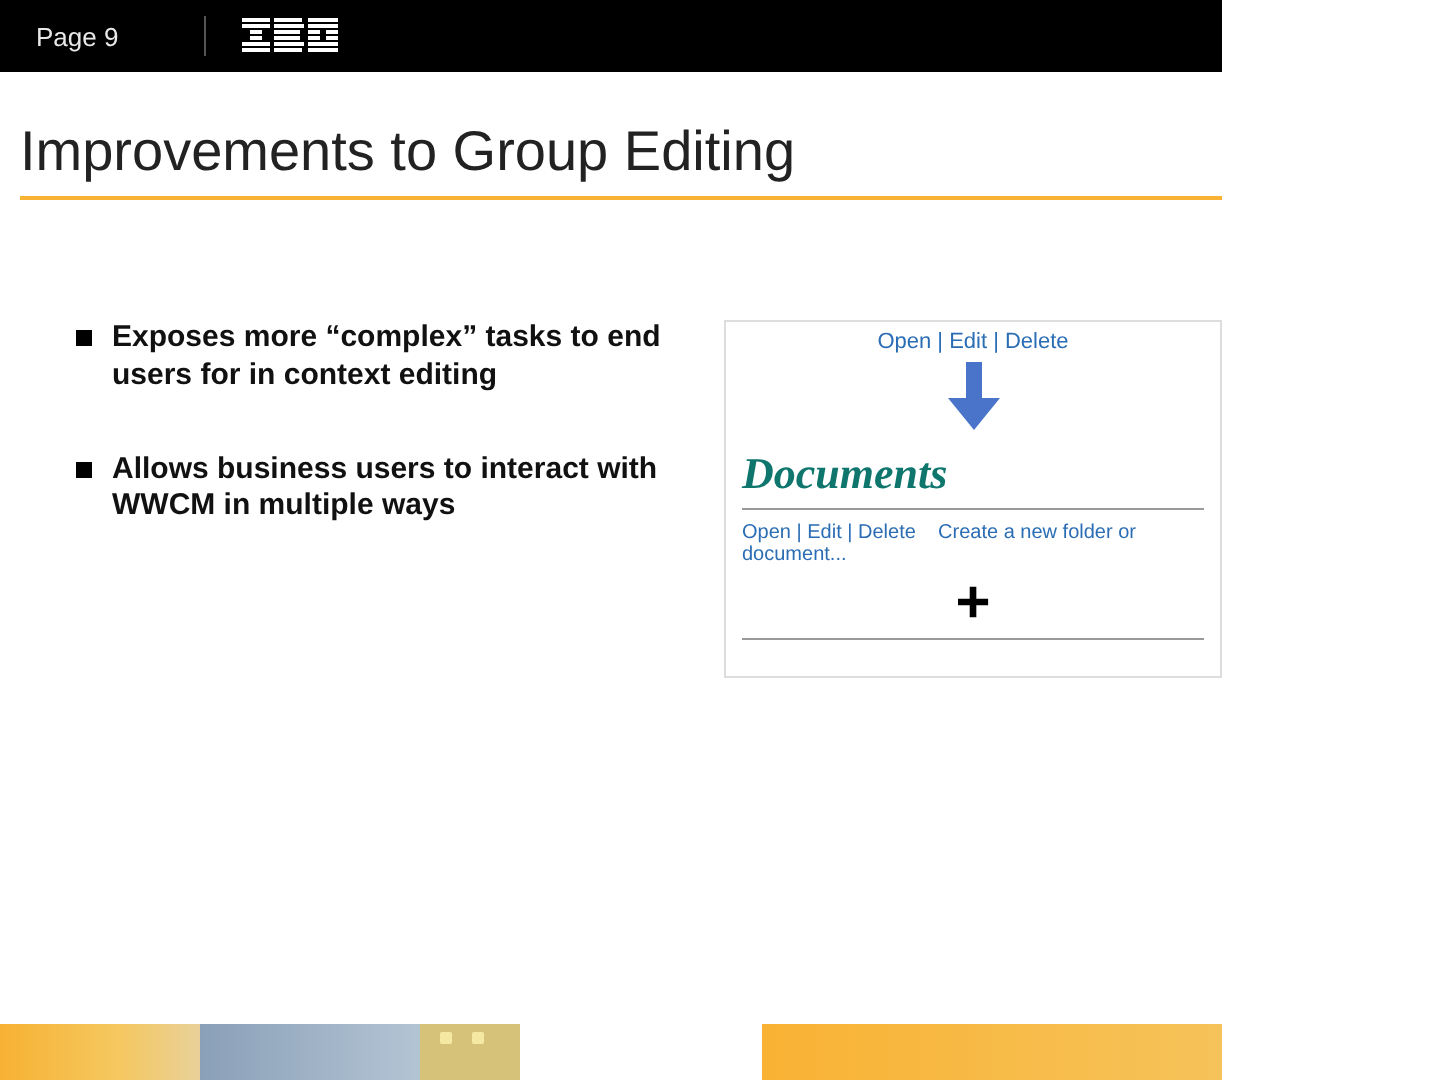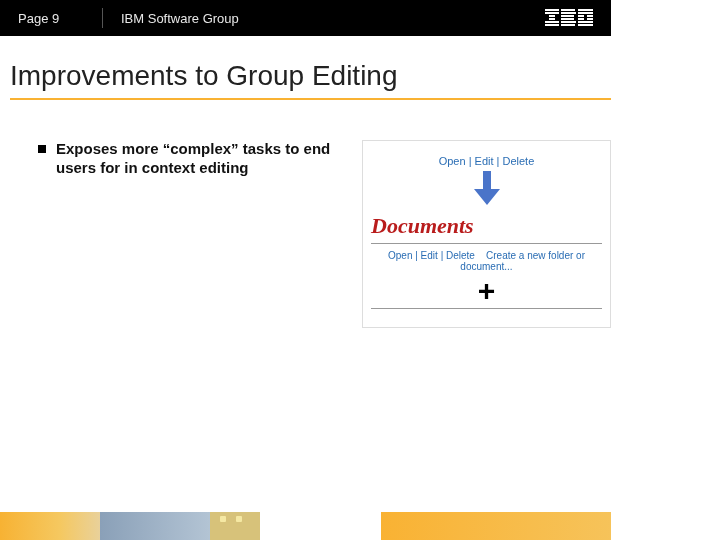--- a/index.html
+++ b/index.html
@@ -59,21 +59,21 @@
   }
   .title-underline {
     height: 2px;
     background: #f9b233;
     margin-top: 6px;
     width: 100%;
   }
 
   .body-row {
     display: flex;
-    margin-top: 40px;
+    margin-top: 60px;
     padding-left: 38px;
     gap: 14px;
     align-items: flex-start;
   }
   .bullets {
     width: 310px;
     flex: 0 0 auto;
   }
   .bullet {
     display: flex;
@@ -92,54 +92,53 @@
     margin: 5px 10px 0 0;
   }
   .bullet span.txt {
     font-weight: 700;
   }
 
   .illustration {
     flex: 1 1 auto;
     border: 1px solid #ddd;
     box-sizing: border-box;
-    padding: 14px 8px 12px 8px;
+    padding: 4px 8px 12px 8px;
     background: #fff;
     max-width: 340px;
     font-size: 11px;
     color: #2a6db4;
   }
   .illu-top-row {
     text-align: center;
     margin-bottom: 4px;
     font-size: 11px;
     color: #2a6db4;
   }
   .illu-arrow {
     text-align: center;
     margin: 2px 0 6px 0;
   }
   .section-heading {
     font-family: Georgia, 'Times New Roman', serif;
     font-size: 22px;
     font-weight: 700;
     font-style: italic;
-    color: #b91c1c;
+    color: #0f766e;
     margin: 6px 0 4px 0;
   }
   .illu-hr {
     border: none;
     border-top: 1px solid #999;
     margin: 2px 0 6px 0;
   }
   .illu-actions {
     font-size: 10px;
     color: #2a6db4;
     margin-bottom: 2px;
-    text-align: center;
   }
   .plus-row {
     text-align: center;
     font-size: 30px;
     font-weight: 700;
     color: #000;
     line-height: 1;
     margin: 4px 0 2px 0;
   }
 
@@ -165,21 +164,20 @@
   .fs-e { flex: 0 0 230px; background: linear-gradient(90deg,#f9b233,#f6c35a); }
 </style>
 </head>
 <body>
 
 <div class="slide">
 
   <div class="header">
     <div class="page-number">Page 9</div>
     <div class="divider-line"></div>
-    <div class="header-title">IBM Software Group</div>
     <div class="ibm-logo">
       <svg width="48" height="18" viewBox="0 0 48 18">
         <g fill="#ffffff">
           <rect x="0" y="0" width="14" height="2"></rect>
             <rect x="0" y="3" width="14" height="2"></rect>
           <rect x="4" y="6" width="6" height="2"></rect>
             <rect x="4" y="9" width="6" height="2"></rect>
           <rect x="0" y="12" width="14" height="2"></rect>
             <rect x="0" y="15" width="14" height="2"></rect>
           <rect x="16" y="0" width="14" height="2"></rect>
@@ -206,20 +204,24 @@
     <div class="title-underline"></div>
   </div>
 
   <div class="body-row">
 
     <div class="bullets">
       <div class="bullet">
         <div class="sq"></div>
         <span class="txt">Exposes more “complex” tasks to end users for in context editing</span>
       </div>
+      <div class="bullet">
+        <div class="sq"></div>
+        <span class="txt">Allows business users to interact with WWCM in multiple ways</span>
+      </div>
     </div>
 
     <div class="illustration">
       <div class="illu-top-row">Open | Edit | Delete</div>
       <div class="illu-arrow">
         <svg width="26" height="34" viewBox="0 0 26 34">
           <rect x="9" y="0" width="8" height="18" fill="#4a74c9"></rect>
           <polygon points="0,18 26,18 13,34" fill="#4a74c9"></polygon>
         </svg>
       </div>

